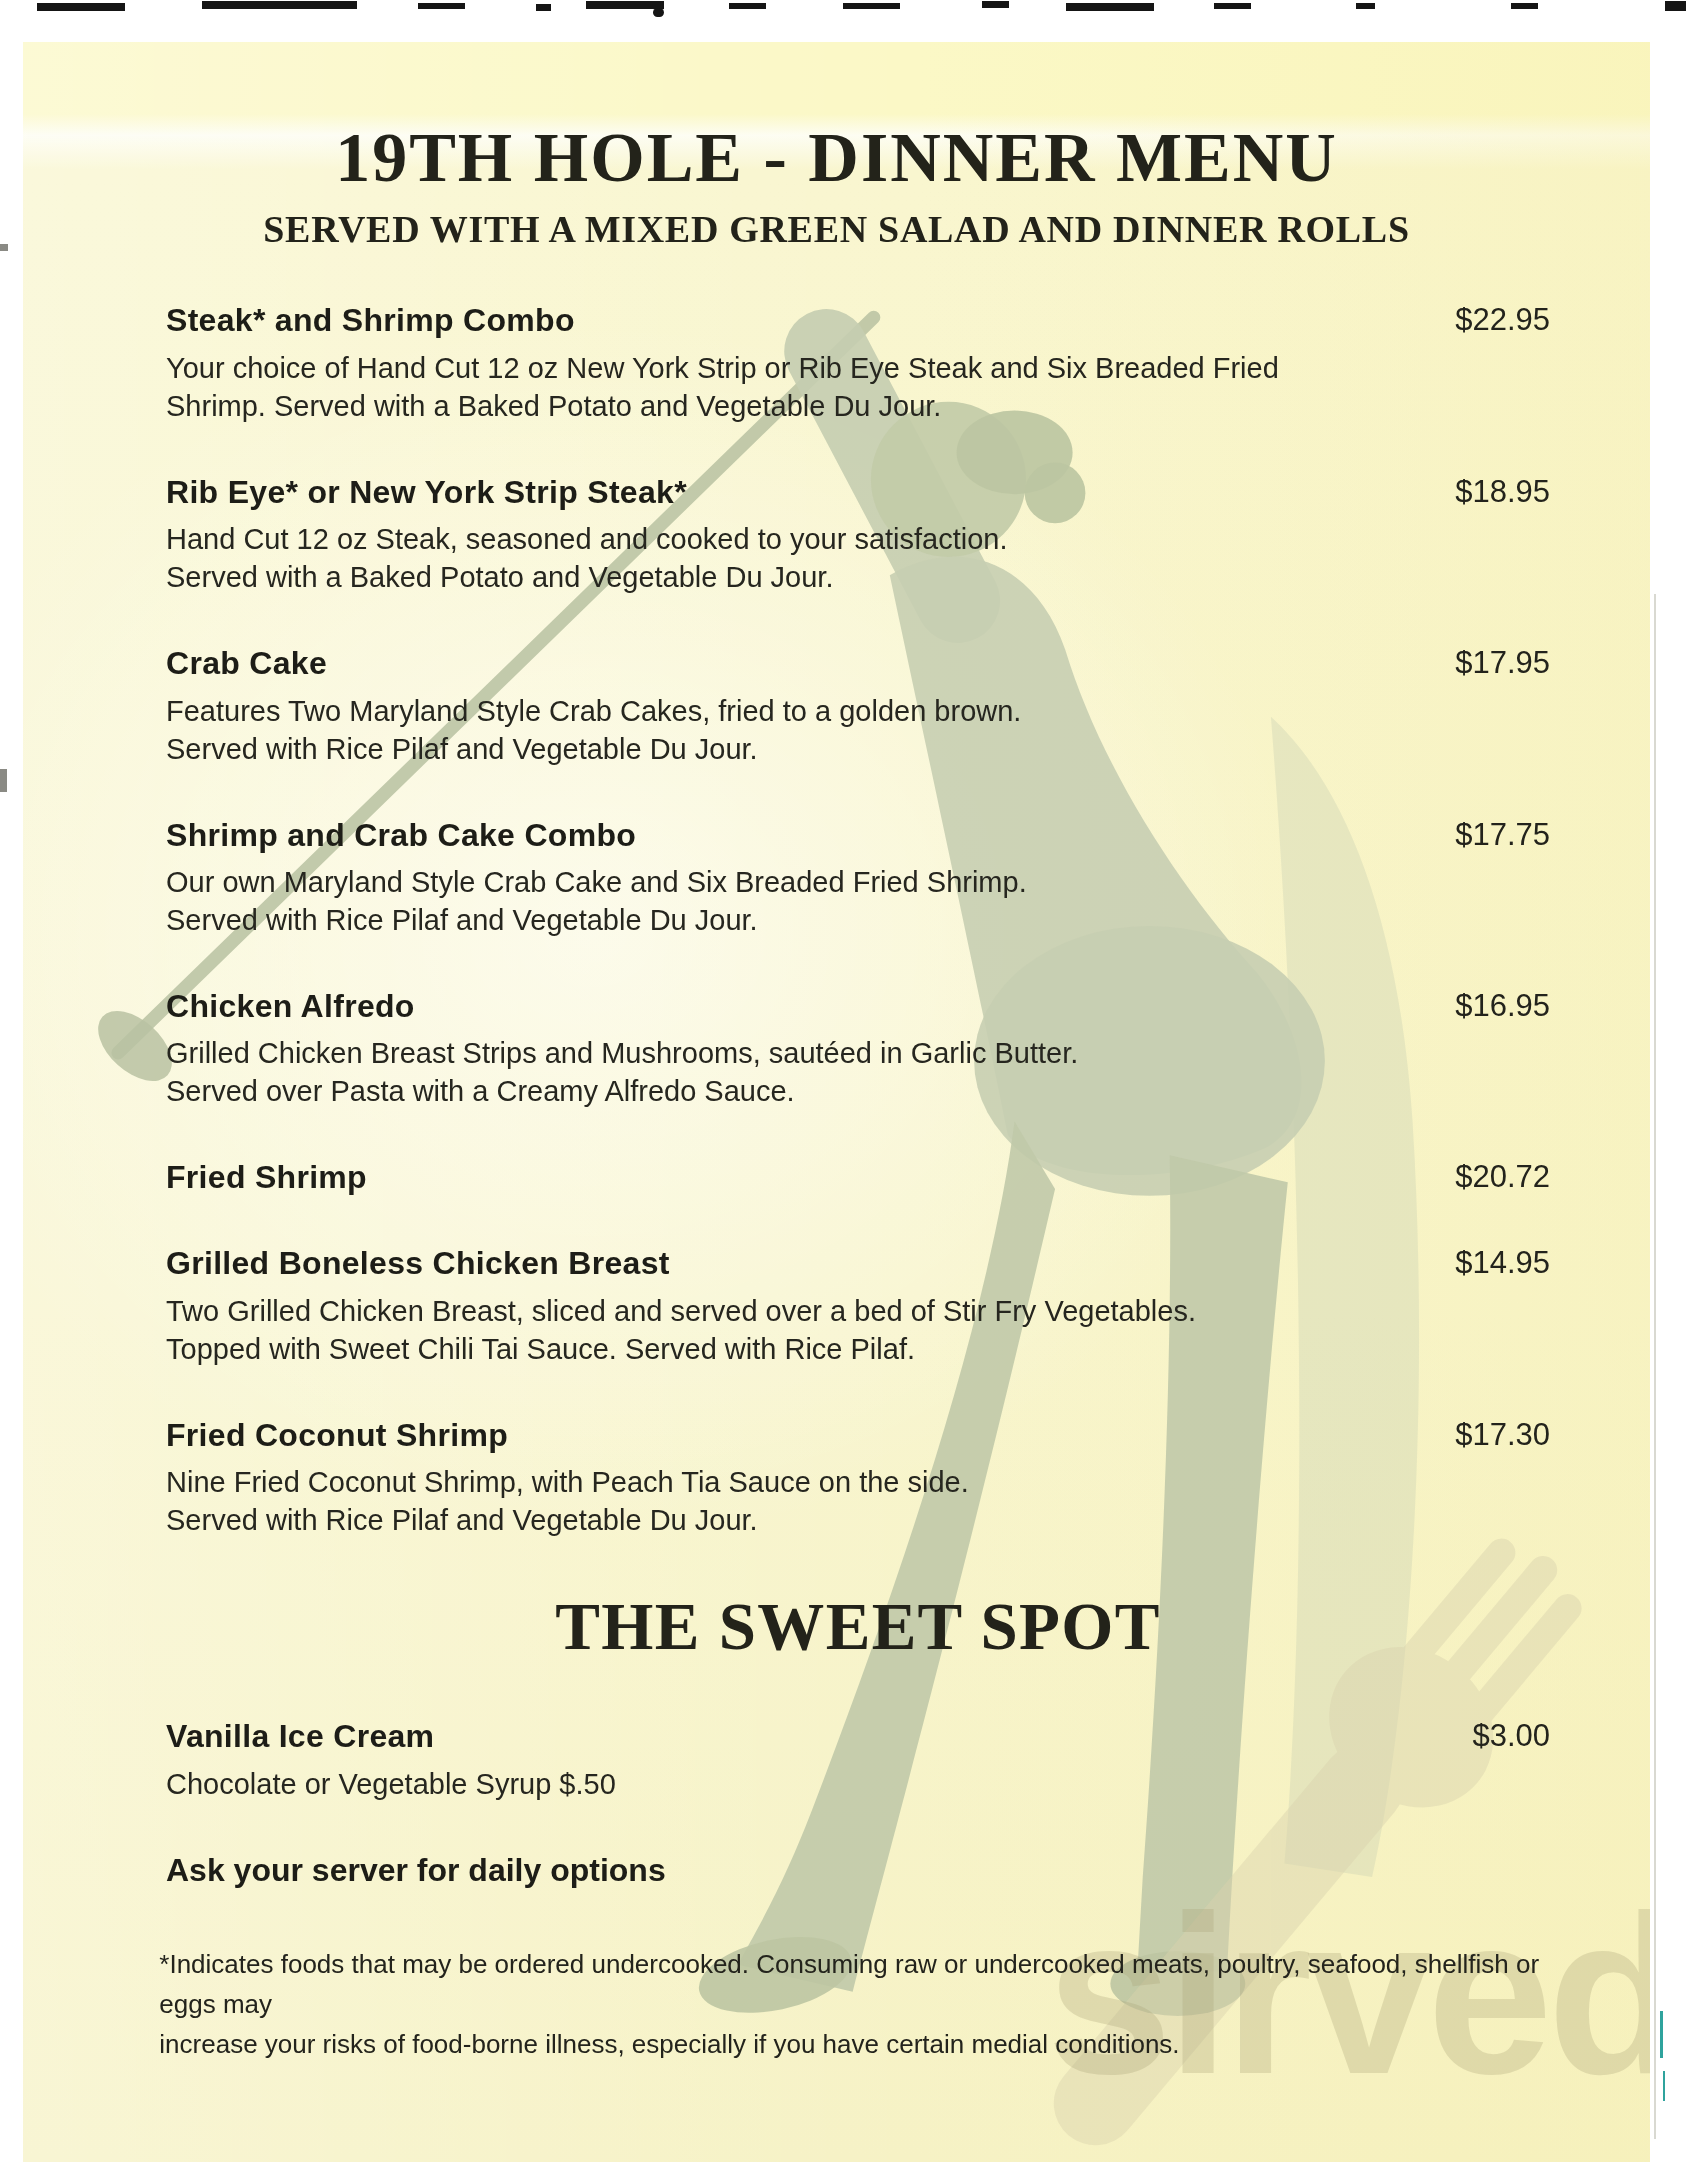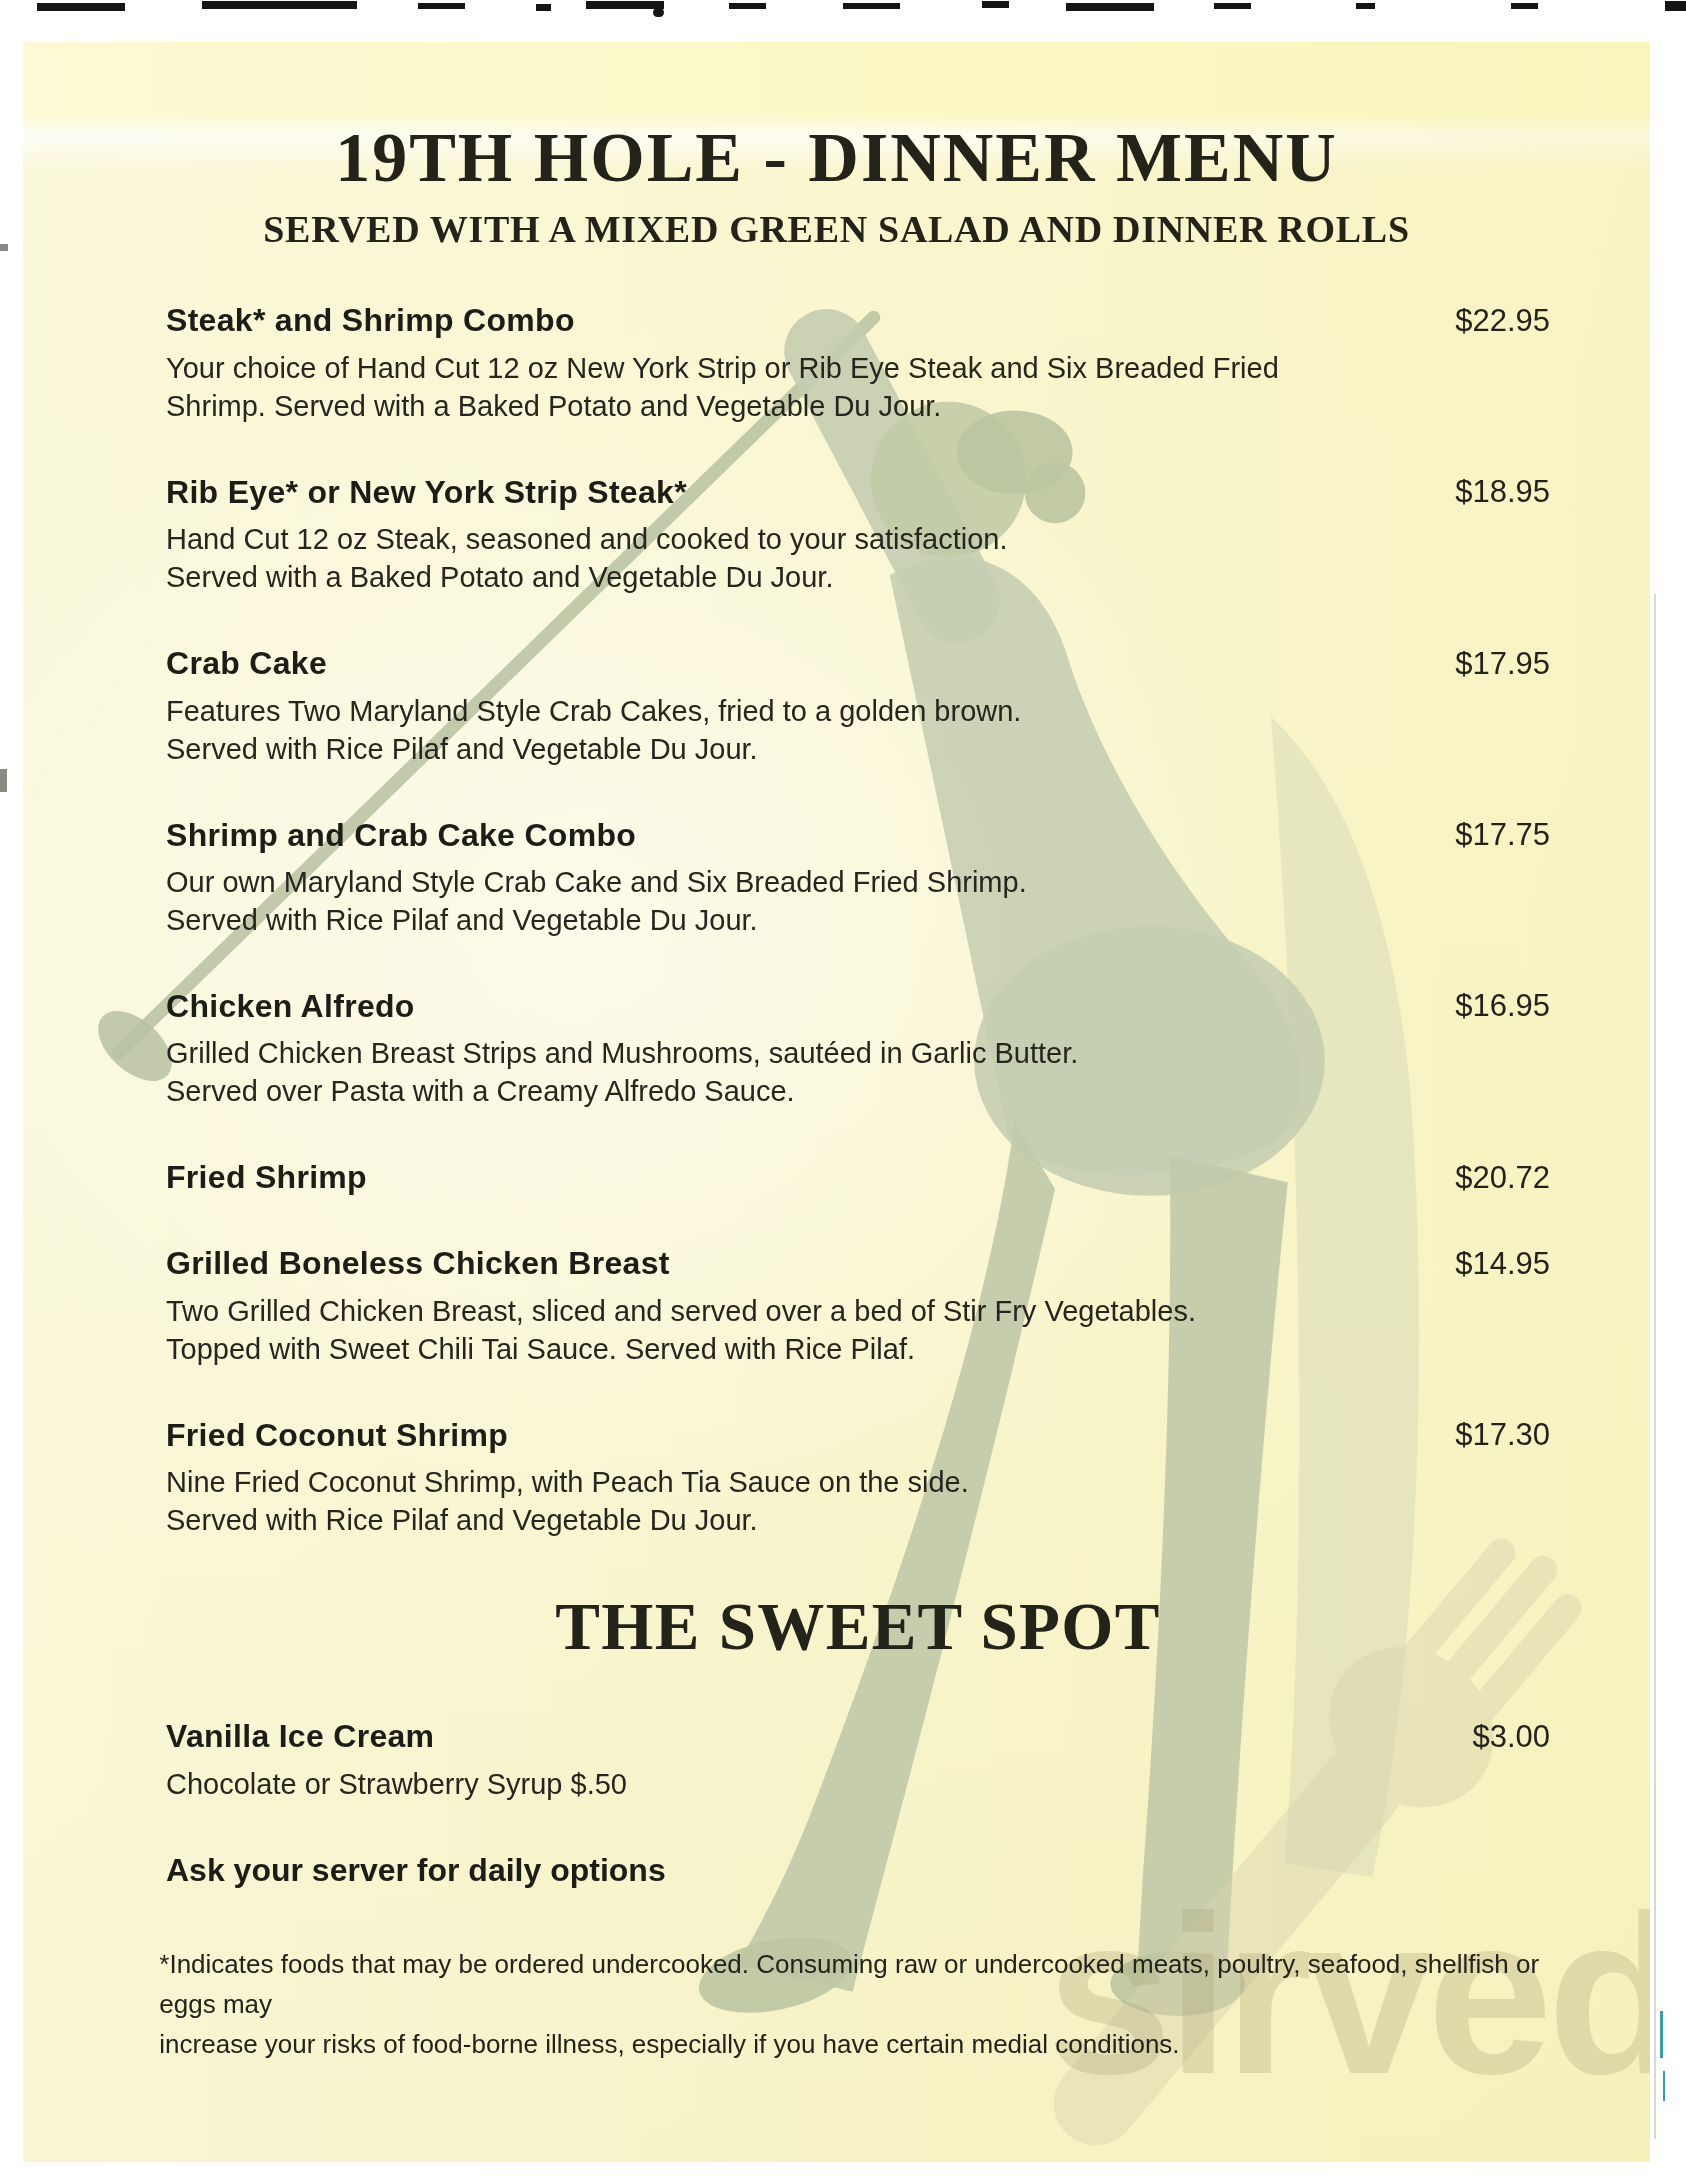--- a/index.html
+++ b/index.html
@@ -37,21 +37,21 @@
     margin-top:76px; color:#23231a;
   }
   .subtitle {
     font-family:"Liberation Serif", serif; font-weight:600;
     font-size:38px; letter-spacing:0.7px; text-align:center;
     margin-top:9.4px; color:#23231a;
   }
 
   .list { margin:51px 100px 0 143px; color:#23231c; }
   .item { margin-bottom:49px; }
-  .row  { display:flex; justify-content:space-between; align-items:center; margin-bottom:9.4px; }
+  .row  { display:flex; justify-content:space-between; align-items:flex-start; margin-bottom:9.4px; }
   .iname  { font-size:32px; font-weight:bold; letter-spacing:0.3px; color:#1d1d17; }
   .iprice { font-size:31px; color:#23231c; }
   .idesc  { font-size:29px; line-height:38px; color:#26261f; }
 
   .sweet-heading {
     font-family:"Liberation Serif", serif; font-weight:600;
     font-size:67px; letter-spacing:1.3px; text-align:center;
     margin:19px 0 53px 0; color:#23231a;
   }
 
@@ -197,21 +197,21 @@
         <div class="idesc">Served with Rice Pilaf and Vegetable Du Jour.</div>
       </div>
 
       <div class="sweet-heading">THE SWEET SPOT</div>
 
       <div class="item">
         <div class="row">
           <span class="iname">Vanilla Ice Cream</span>
           <span class="iprice">$3.00</span>
         </div>
-        <div class="idesc">Chocolate or Strawberry Syrup $.50</div>
+        <div class="idesc">Chocolate or Vegetable Syrup $.50</div>
       </div>
 
       <div class="server-note">Ask your server for daily options</div>
 
       <div class="disclaimer">
         <div>*Indicates foods that may be ordered undercooked.  Consuming raw or undercooked meats, poultry, seafood, shellfish or eggs may</div>
         <div>increase your risks of food-borne illness, especially if you have certain medial conditions.</div>
       </div>
 
     </div>

